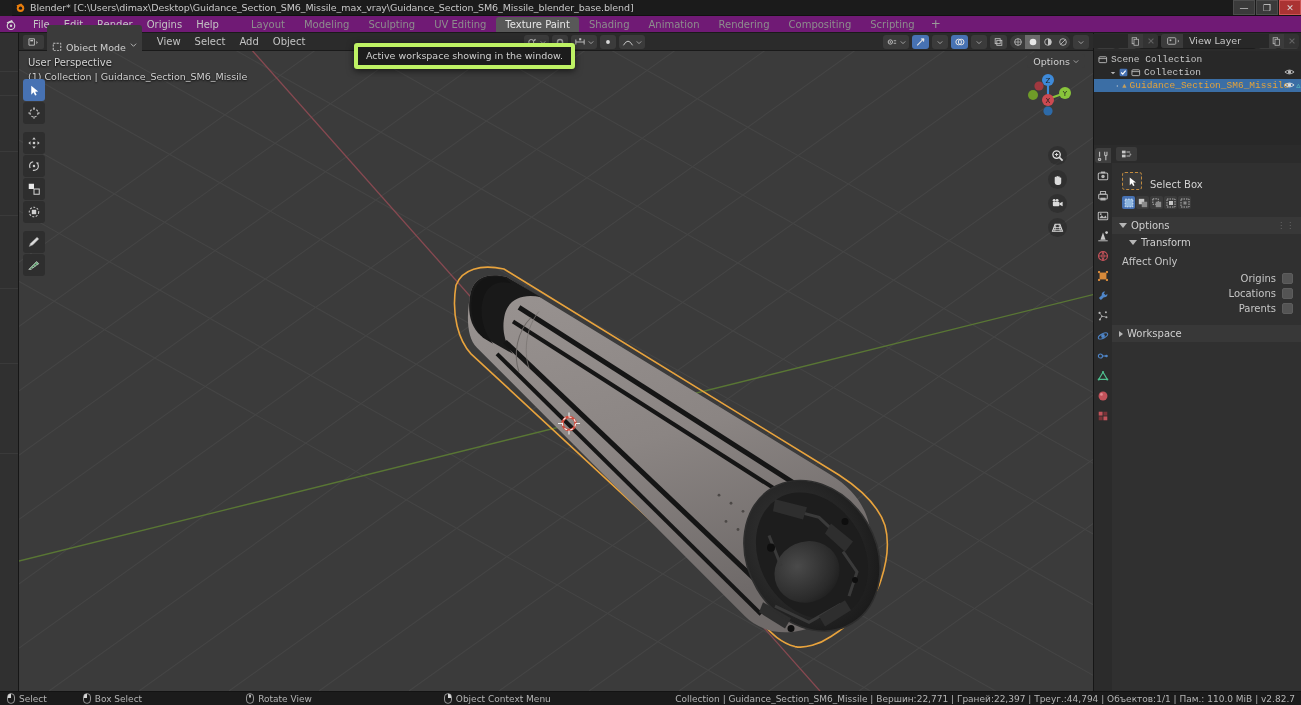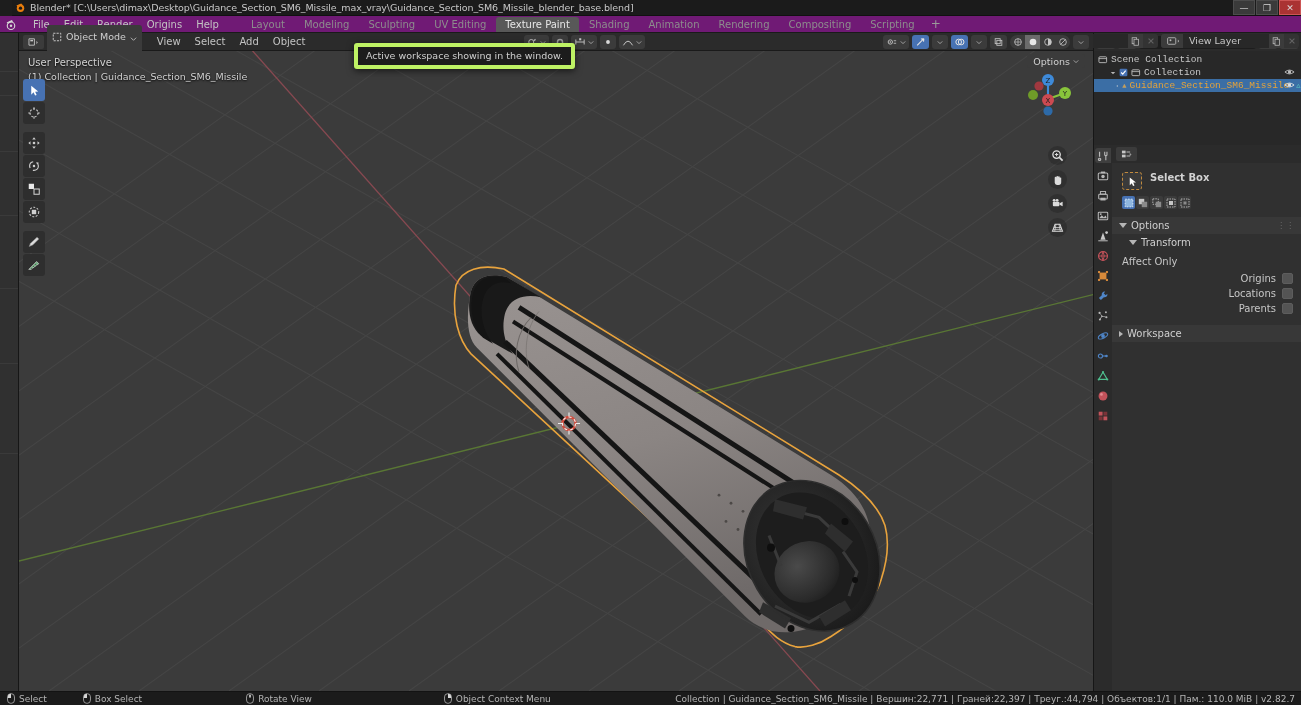--- a/index.html
+++ b/index.html
@@ -50,21 +50,21 @@
   .leftstrip { width:19px; background:#303030; border-right:1px solid #161616; position:relative; flex:0 0 19px;}
   .leftstrip .lsline{ position:absolute; left:0; right:0; height:1px; background:#3a3a3a; }
 
   
   .viewcol { flex:1 1 auto; display:flex; flex-direction:column; min-width:0; }
   .vp-header {
     height:18px; background:#2b2b2b; display:flex; align-items:center; gap:3px;
     padding:0 4px; flex:0 0 18px; position:relative; border-bottom:1px solid #1a1a1a;
   }
   .ed-type { width:21px; height:14px; background:#3b3b3b; border-radius:2px; display:flex; align-items:center; justify-content:center; gap:1px;}
-  .mode-sel { display:flex; align-items:flex-end; gap:4px; height:20px; background:#3b3b3b; border-radius:3px; padding:17px 5px; }
+  .mode-sel { display:flex; align-items:flex-start; gap:4px; height:20px; background:#3b3b3b; border-radius:3px; padding:17px 5px; }
   .mode-sel .txt { font-size:9.5px; color:#cfcfcf; }
   .vp-menus { display:flex; gap:2px; margin-left:6px; }
   .vp-menus .mi { padding:1px 6px; font-size:10px; color:#c3c3c3; border-radius:2px;}
   .vp-header-right { position:absolute; right:4px; top:2px; display:flex; align-items:center; gap:3px; }
   .hbtn { height:14px; min-width:16px; background:#3b3b3b; border-radius:3px; display:flex; align-items:center; justify-content:center; padding:0 3px; gap:2px;}
   .hbtn.on { background:#4772b3; }
   .hbtn.lbl { padding:0 6px; font-size:9.5px; color:#cfcfcf; }
   .shade-group { display:flex; border-radius:7px; overflow:hidden; background:#3b3b3b; }
   .shade-b { width:15px; height:14px; display:flex; align-items:center; justify-content:center; }
   .shade-b.active { background:#6b6b6b; }
@@ -106,21 +106,21 @@
   .out-indent2 { padding-left:22px; }
   .out-eye { position:absolute; right:6px; top:1px; }
 
   .propwrap { flex:1 1 auto; display:flex; min-height:0; background:#303030; }
   .proptabs { width:18px; flex:0 0 18px; background:#2b2b2b; display:flex; flex-direction:column; align-items:center; padding-top:3px; gap:5px;}
   .ptab { width:16px; height:15px; display:flex; align-items:center; justify-content:center; border-radius:3px 0 0 3px;}
   .ptab.active { background:#3f3f3f; }
   .propbody { flex:1 1 auto; background:#303030; display:flex; flex-direction:column; min-width:0;}
   .prop-header { height:18px; background:#2b2b2b; display:flex; align-items:center; padding:0 4px; flex:0 0 18px;}
   .prop-content { flex:1 1 auto; overflow:hidden; padding:6px 0 0 0;}
-  .tool-head { display:flex; align-items:flex-start; gap:8px; padding:3px 8px 4px 10px;font-weight:bold;}
+  .tool-head { display:flex; align-items:flex-end; gap:8px; padding:3px 8px 4px 10px;}
   .tool-swatch { width:20px; height:18px; border:1px dashed #c08a3e; border-radius:3px; display:flex; align-items:center; justify-content:center; background:#3a3a3a;}
   .tool-name { font-size:10px; color:#d2d2d2; }
   .modebar { display:flex; gap:1px; padding:2px 0 8px 10px;}
   .modebtn { width:13px; height:13px; background:#3b3b3b; border-radius:2px; display:flex; align-items:center; justify-content:center;}
   .modebtn.active { background:#4772b3; }
   .panel-hdr { display:flex; align-items:center; gap:4px; padding:3px 6px 3px 7px; font-size:10px; color:#cfcfcf; background:#383838; }
   .panel-hdr.sub { background:transparent; padding-left:17px; }
   .panel-hdr.closed { background:#383838; }
   .tri { width:0;height:0;border-left:4px solid #b5b5b5;border-top:3.5px solid transparent;border-bottom:3.5px solid transparent;}
   .tri.down { border-left:4px solid transparent;border-right:4px solid transparent;border-top:5px solid #b5b5b5; border-bottom:0;}

